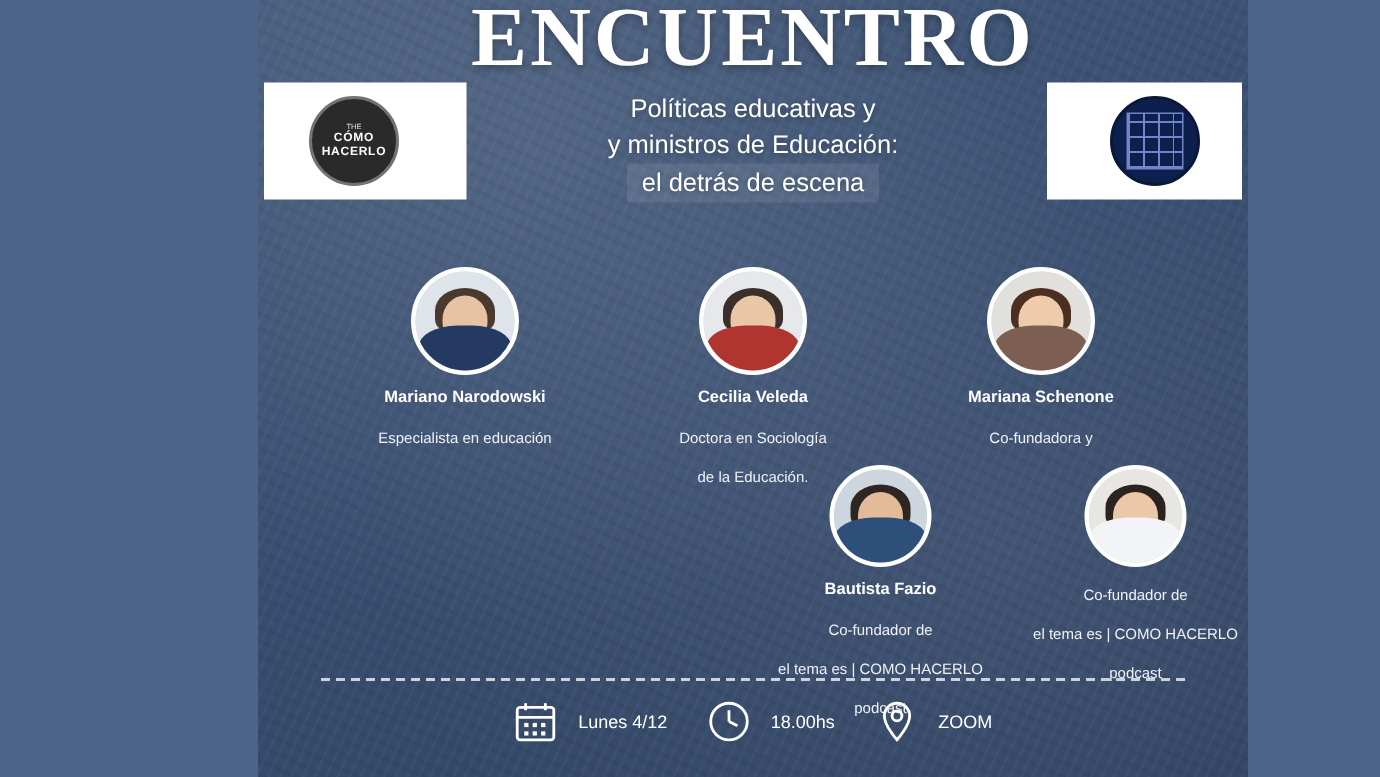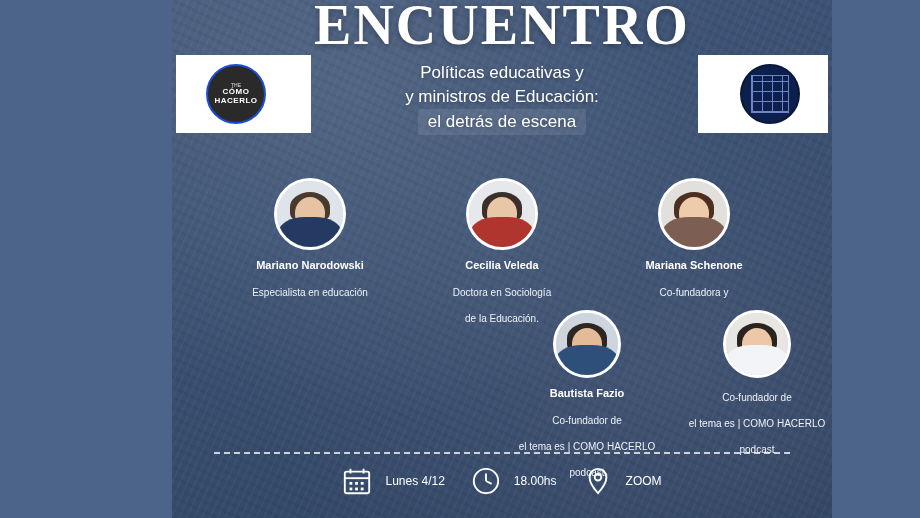--- a/index.html
+++ b/index.html
@@ -77,21 +77,21 @@
     display: flex;
     align-items: center;
     justify-content: center;
   }
   .logo-plate.left { left: 4px; top: 55px; width: 135px; height: 78px; justify-content: flex-start; padding-left: 30px;}
   .logo-plate.right { right: 4px; top: 55px; width: 130px; height: 78px; justify-content: flex-end; padding-right: 28px;}
 
   .logo-como {
     width: 60px; height: 60px; border-radius: 50%;
     background: #2a2a2a;
-    border: 2px solid #1d4ed8;
+    border: 2px solid #737373;
     display: flex; align-items: center; justify-content: center;
     flex-direction: column;
     color: #fff;
   }
   .logo-como .l1 {
     font-size: 8px; letter-spacing: .5px; font-weight: bold; line-height: 1;
   }
   .logo-como .l2 {
     font-size: 8px; letter-spacing: .5px; font-weight: bold; line-height: 1.15;
   }

